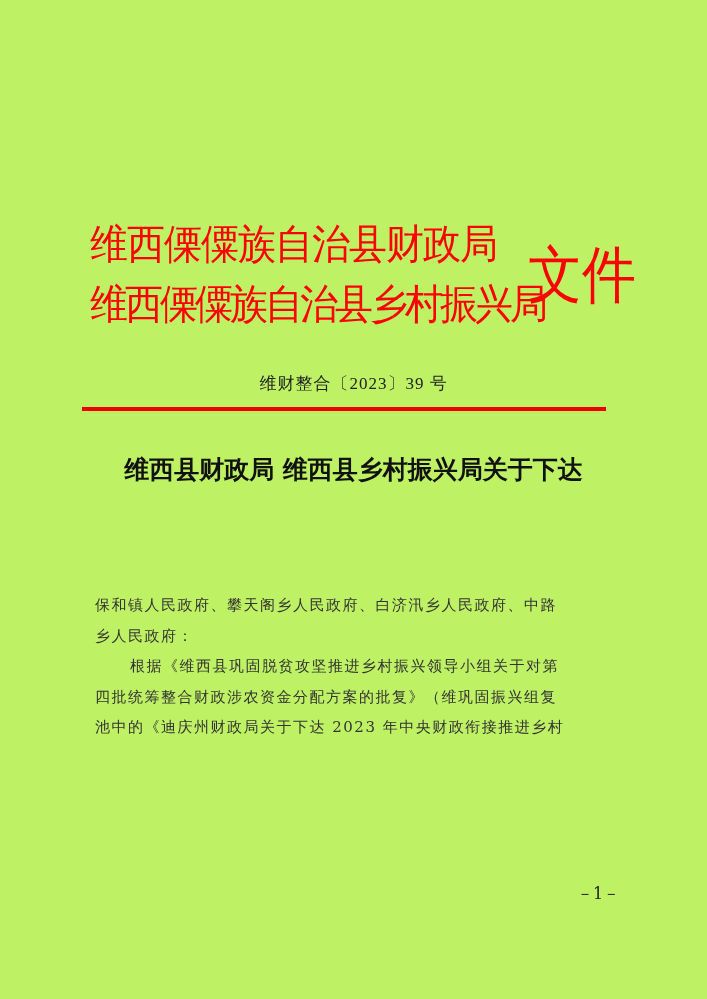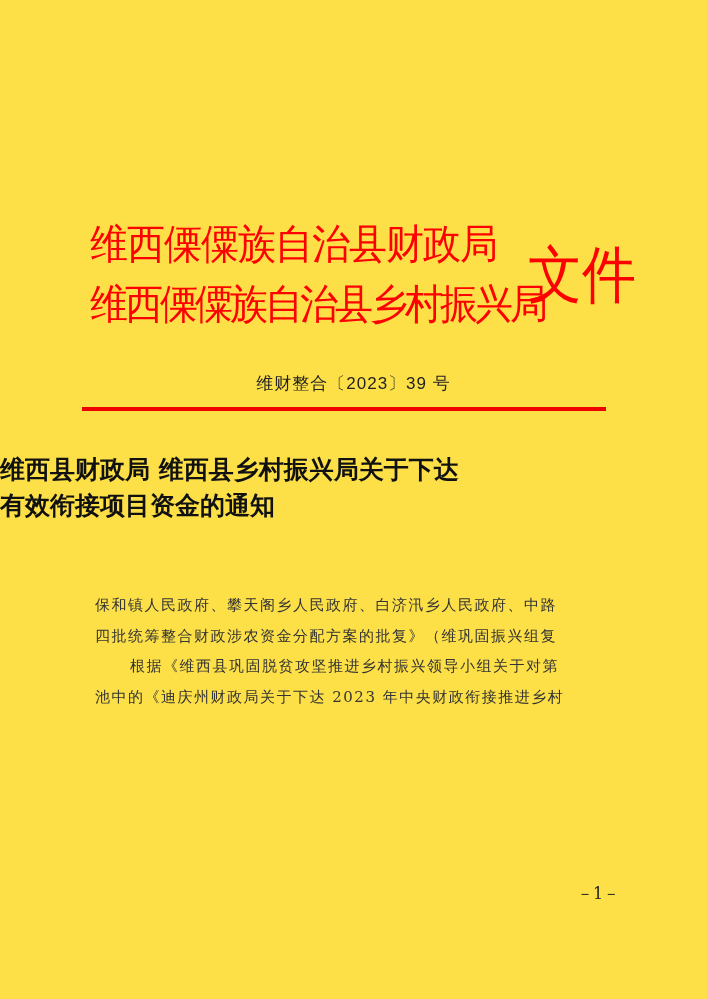--- a/index.html
+++ b/index.html
@@ -1,40 +1,40 @@
 <!DOCTYPE html>
 <html><head>
   <meta charset="utf-8">
   <style>
     html, body { margin: 0; padding: 0; background: #ffffff; }
     body { width: 707px; height: 999px; position: relative; overflow: hidden; }
-    .page { position: absolute; left: 0; top: 0; width: 707px; height: 999px; background: #fde047; }
+    .page { position: absolute; left: 0; top: 0; width: 707px; height: 999px; background: #bef264; }
     .header-red {
       position: absolute; left: 90px; top: 212px;
       color: #ff0000; font-family: "DejaVu Serif", serif;
     }
     .issuer {
       font-size: 38px; line-height: 60px; letter-spacing: -1px; font-weight: normal;
       white-space: nowrap; transform: scaleY(1.08); transform-origin: left top;
     }
     .issuer.second { letter-spacing: -3px; }
     .wenjian {
       position: absolute; left: 528px; top: 234px;
       font-size: 54px; color: #ff0000; font-family: "DejaVu Serif", serif;
       white-space: nowrap; transform: scaleY(1.15); transform-origin: left top;
     }
     .doc-number {
       position: absolute; left: 0; width: 707px; top: 372px; text-align: center;
-      font-family: Liberation Sans, sans-serif; font-size: 17px; color: #222; letter-spacing: 1px;
+      font-family: Liberation Serif, serif; font-size: 17px; color: #222; letter-spacing: 1px;
     }
     .red-rule {
       position: absolute; left: 82px; top: 407px; width: 524px; height: 4px; background: #ee0000;
     }
     .title {
-      position: absolute; left: 0; width: 707px; top: 452px; 
+      position: absolute; left: 0; width: 707px; top: 452px; text-align: center;
       font-family: "DejaVu Serif", serif; font-weight: bold; font-size: 25px;
       line-height: 36px; color: #111;
     }
     .title div { white-space: nowrap; }
     .body-text {
       position: absolute; left: 95px; top: 590px; width: 530px;
       font-family: "DejaVu Serif", serif; font-size: 15px; color: #333;
       line-height: 30.5px; letter-spacing: 1.5px;
     }
     .body-text .line { white-space: nowrap; height: 30.5px; }
@@ -53,24 +53,24 @@
     <div class="issuer">维西傈僳族自治县财政局</div>
     <div class="issuer second">维西傈僳族自治县乡村振兴局</div>
   </div>
   <div class="wenjian">文件</div>
 
   <div class="doc-number">维财整合〔2023〕39 号</div>
   <div class="red-rule"></div>
 
   <div class="title">
     <div>维西县财政局 维西县乡村振兴局关于下达</div>
-    <div>有效衔接项目资金的通知</div>
   </div>
 
   <div class="body-text">
     <div class="line">保和镇人民政府、攀天阁乡人民政府、白济汛乡人民政府、中路</div>
+    <div class="line">乡人民政府：</div>
+    <div class="line indent">根据《维西县巩固脱贫攻坚推进乡村振兴领导小组关于对第</div>
     <div class="line">四批统筹整合财政涉农资金分配方案的批复》（维巩固振兴组复</div>
-    <div class="line indent">根据《维西县巩固脱贫攻坚推进乡村振兴领导小组关于对第</div>
     <div class="line">池中的《迪庆州财政局关于下达 2023 年中央财政衔接推进乡村</div>
   </div>
 
   <div class="page-number">－1－</div>
 </div>
 
 </body></html>

